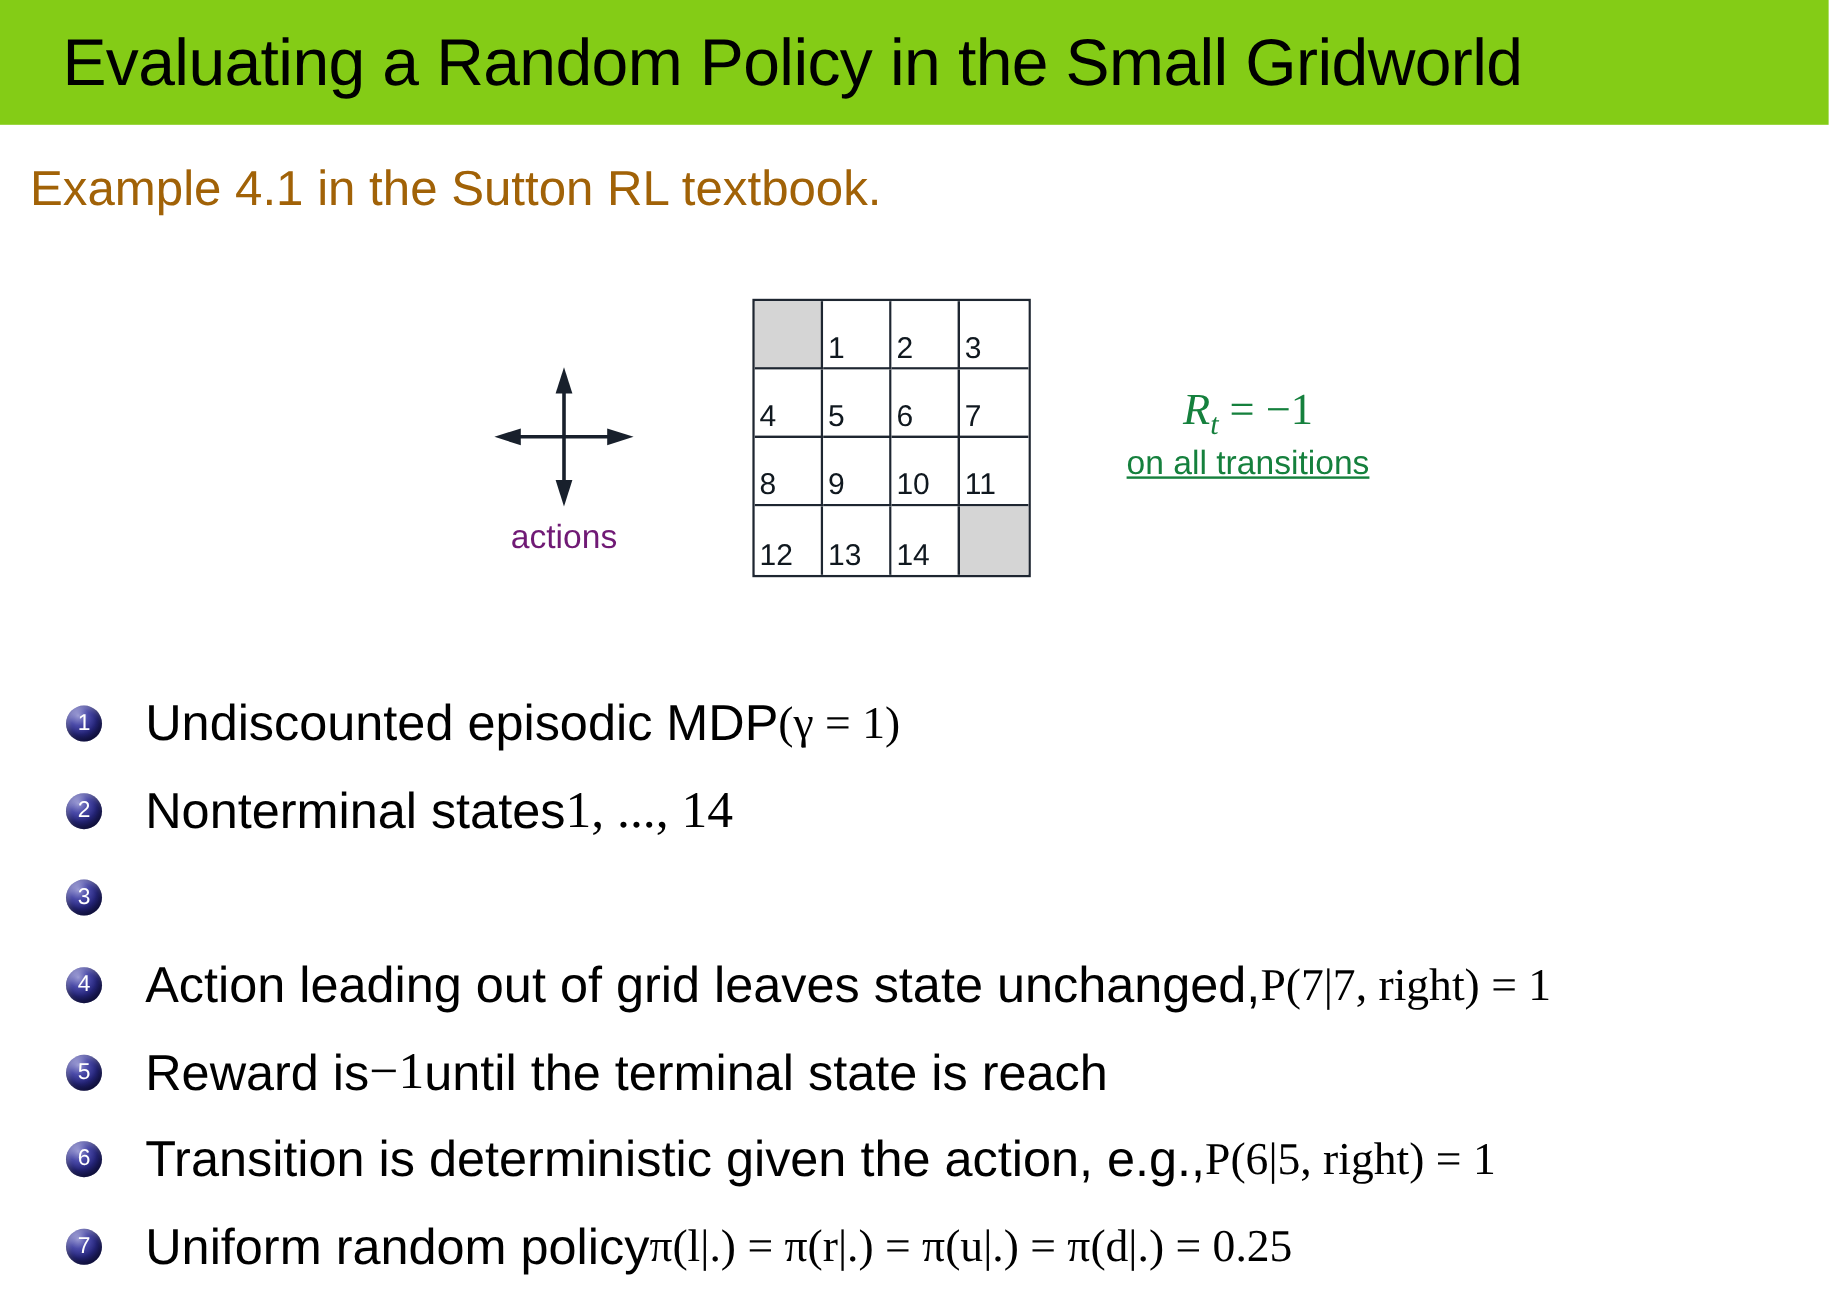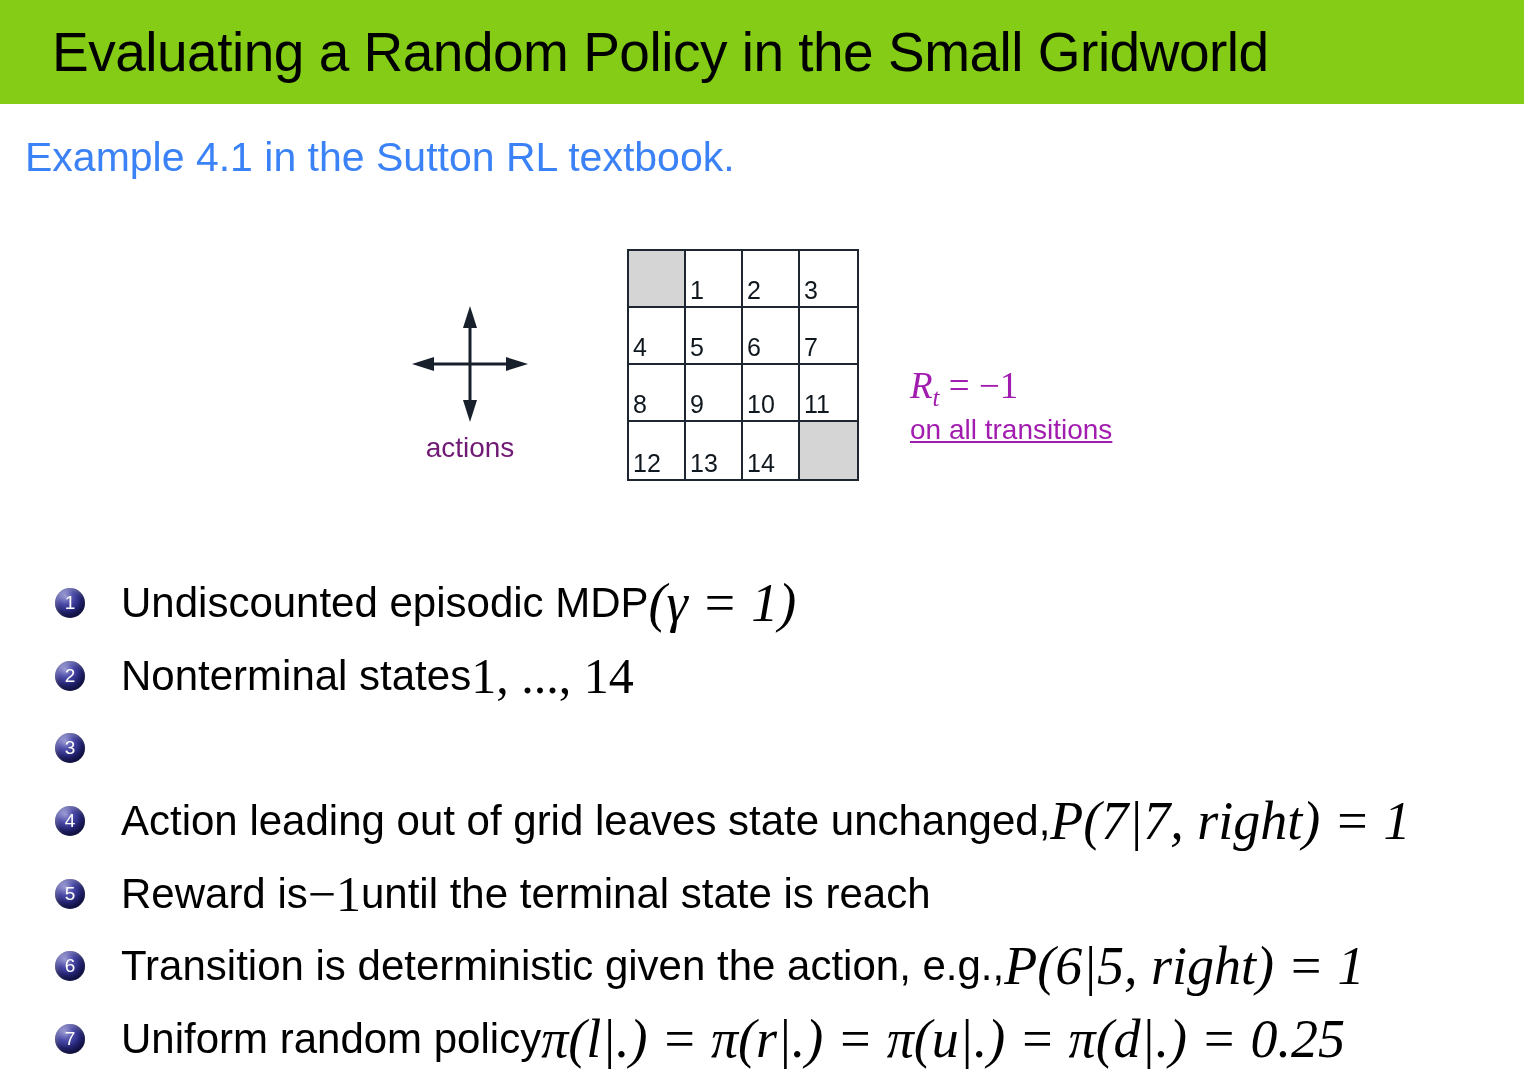--- a/index.html
+++ b/index.html
@@ -14,21 +14,21 @@
     position:absolute; left:0; top:0; width:1524px; height:104px;
     background:#84cc16; display:flex; align-items:center;padding-left:32px;
   }
   .titlebar h1 {
     margin:0 0 0 20px; font-size:55px; font-weight:400; letter-spacing:-0.5px;
     color:#000000; white-space:nowrap;
   }
 
   
   .subtitle {
-    position:absolute; left:25px; top:134px; font-size:41px; color:#3b82f6;
+    position:absolute; left:25px; top:134px; font-size:41px; color:#a16207;
     white-space:nowrap;
   }
 
   
   .actions-wrap { position:absolute; left:406px; top:302px; width:128px; text-align:center; }
   .actions-wrap svg { display:block; margin:0 auto; }
   .actions-label { margin-top:6px; font-size:28px; color:#701a75; }
 
   
   .grid {
@@ -39,38 +39,38 @@
   .cell {
     border-right:2px solid #1e2631; border-bottom:2px solid #1e2631;
     display:flex; align-items:flex-end; padding:0 0 1px 4px;
     font-size:25px; color:#10181f; background:#ffffff; box-sizing:border-box;
   }
   .cell:nth-child(4n) { border-right:none; }
   .cell:nth-child(n+13) { border-bottom:none; }
   .cell.shaded { background:#d5d5d5; }
 
   
-  .reward { position:absolute; left:910px; top:320px; width:260px; text-align:left; color:#a21caf;margin-top:44px; }
+  .reward { position:absolute; left:910px; top:320px; width:260px; text-align:center; color:#15803d; }
   .reward-f { font-size:37px; font-family:"Liberation Serif", serif; }
   .reward-f .sym { font-style:italic; }
   .reward-f sub { font-size:25px; font-style:italic; }
   .reward-c { font-size:28px; margin-top:2px; font-family:"Liberation Sans", sans-serif;text-decoration:underline; }
 
   
   .bullets { position:absolute; left:55px; top:567px; right:10px; margin:0; padding:0; list-style:none; }
   .bullets li { height:72.6px; display:flex; align-items:center; font-size:42px; white-space:nowrap; }
   .badge {
     flex:none; width:30px; height:30px; margin-right:36px; border-radius:50%;
     background:radial-gradient(circle at 34% 28%, #9b9bd4 0%, #4a4aa8 28%, #26267e 55%, #10104e 100%);
     box-shadow: inset -2px -4px 6px rgba(0,0,0,0.45), inset 2px 3px 4px rgba(255,255,255,0.30);
     color:#ffffff; font-size:19px; display:flex; align-items:center; justify-content:center;
   }
   .seg { display:inline; }
-  .m { font-family:"Liberation Serif", serif; font-style:italic; font-size:54px; }
-  .r { font-family:"Liberation Serif", serif; font-size:50px; }
+  .m { font-family:"Liberation Serif", serif; font-size:38px; }
+  .r { font-family:"Liberation Serif", serif; font-size:43px; }
 </style>
 </head>
 <body>
 
 <div class="slide">
 
   <div class="titlebar">
     <h1>Evaluating a Random Policy in the Small Gridworld</h1>
   </div>
 

